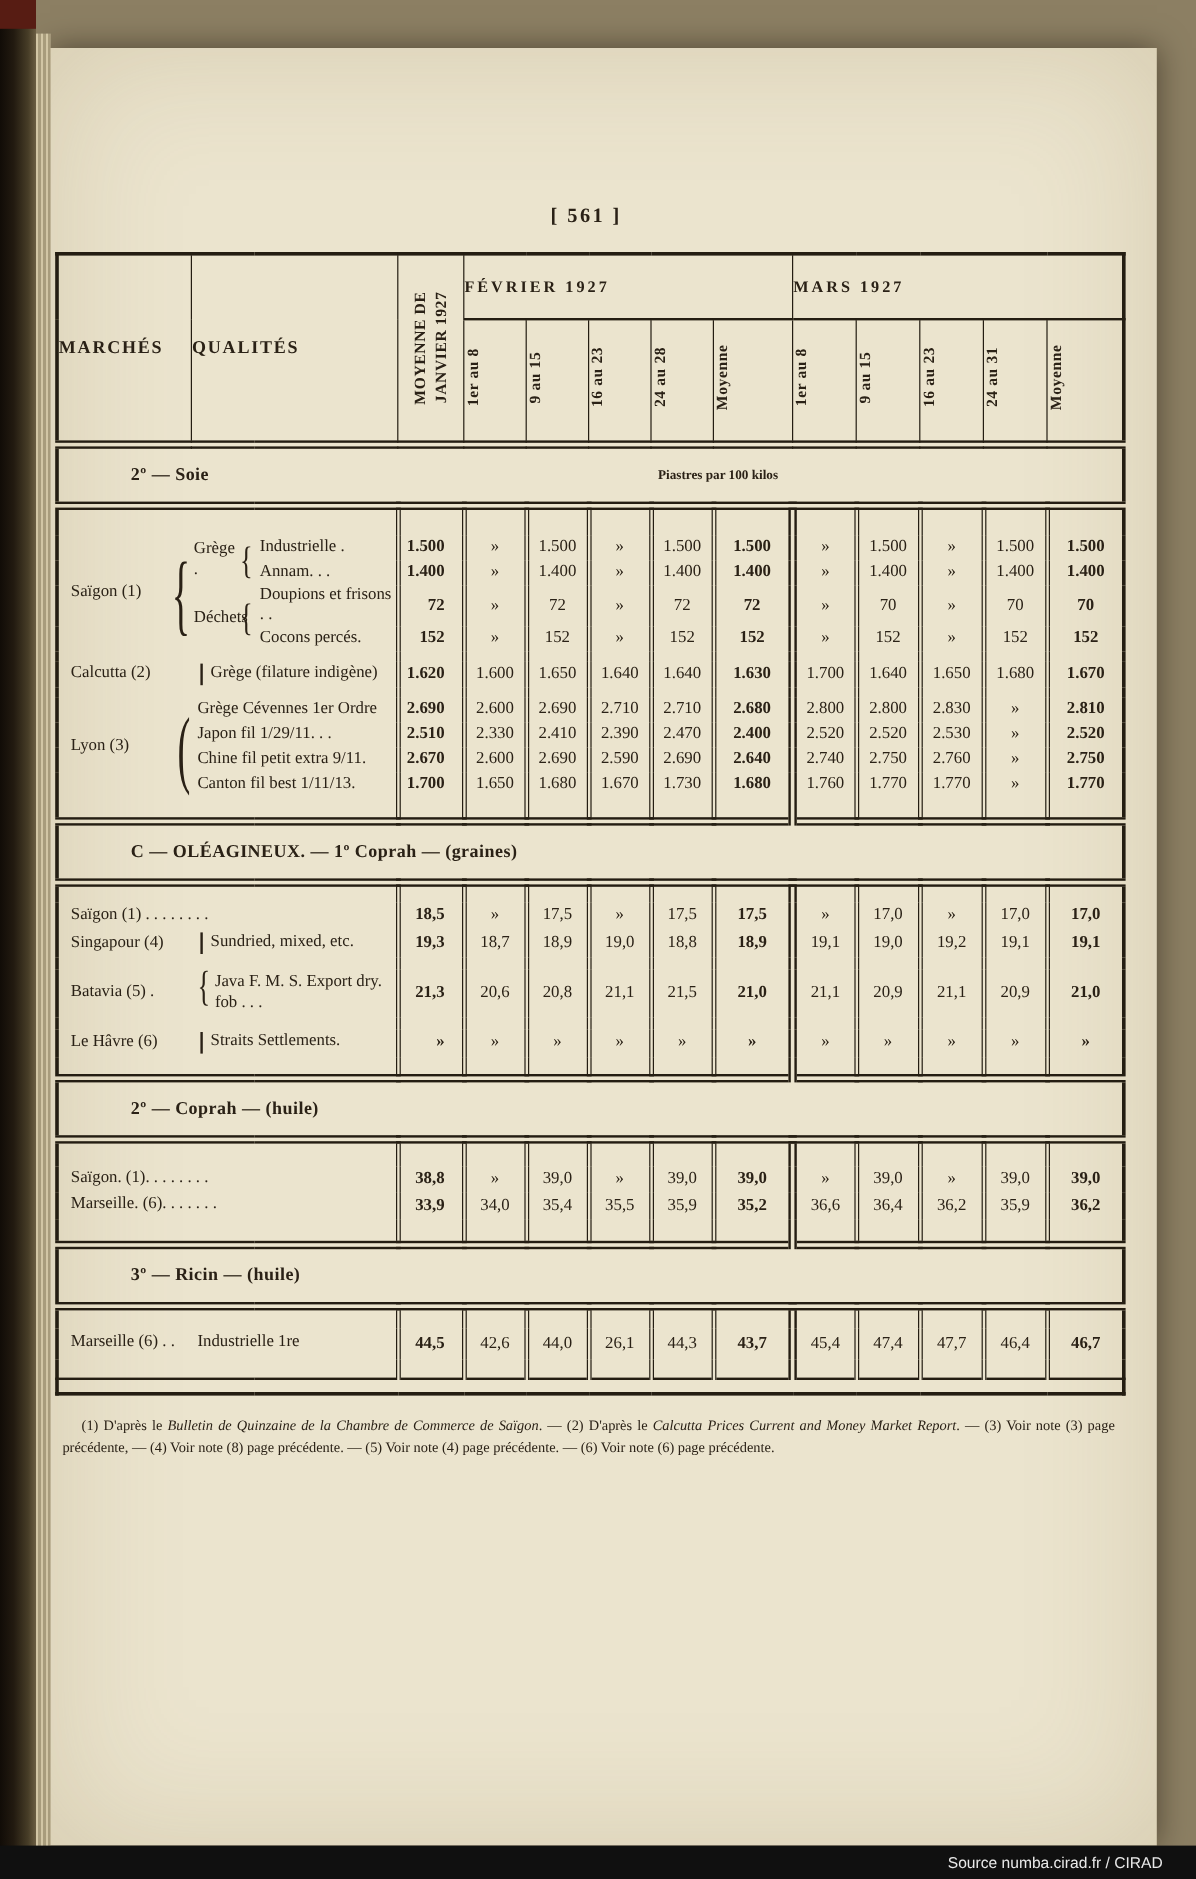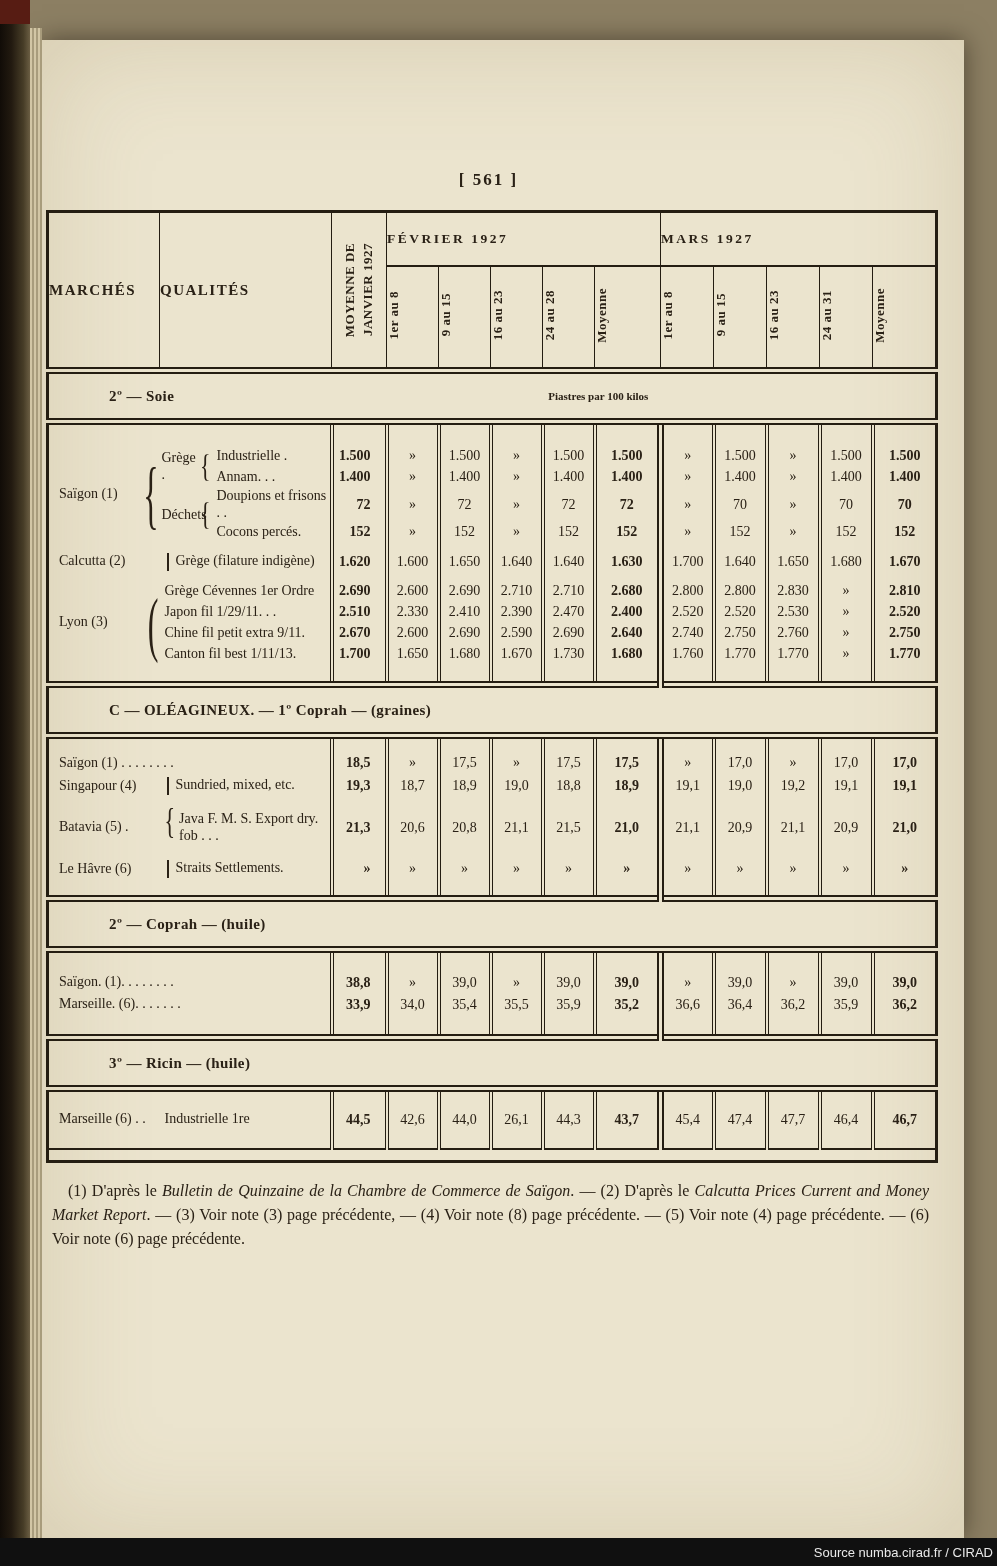--- a/index.html
+++ b/index.html
@@ -60,28 +60,28 @@
   .br.c2{font-size:22px;transform:translateY(-50%) scaleY(1.45);}
   .br.p4{font-size:32px;transform:translateY(-50%) scaleY(2.25);}
   .icwrap{display:flex;align-items:flex-start;}
   .icwrap .lbl{flex:1;}
   .br.c2l{position:static;font-size:22px;transform:scaleY(1.6);margin:0 4px 0 0;}
   .bar-glyph{display:inline-block;width:2px;height:18px;background:#2a2116;margin:0 7px 0 2px;flex:0 0 auto;}
   tr.gap-row td{line-height:0;font-size:0;}
   td.endcap{border-top:2px solid #241d12;height:10px;}
 
   
-  .footnotes{margin-top:16px;padding:0 6px;font-size:16px;line-height:1.5;
+  .footnotes{margin-top:16px;padding:0 6px;font-size:12px;line-height:1.5;
     text-align:justify;text-indent:16px;}
   .footnotes .it{font-style:italic;}
 
   
   .credit-bar{position:absolute;left:0;right:0;bottom:0;height:28px;background:#101010;z-index:5;
     color:#e9e9e9;font-family:"Liberation Sans","DejaVu Sans",sans-serif;font-size:13px;
-    display:flex;align-items:center;justify-content:flex-end;padding-right:4px;}
+    display:flex;align-items:center;justify-content:flex-end;padding-right:28px;}
 </style>
 </head>
 <body>
 
 <div class="spine"></div>
 <div class="spine-cap"></div>
 <div class="edge-stack"></div>
 
 <div class="paper">
   <div class="page-number">[ 561 ]</div>

